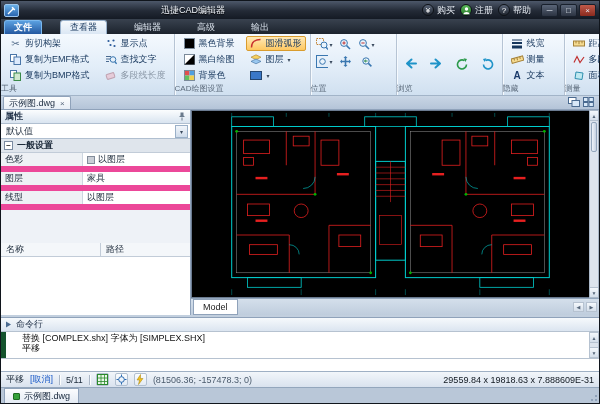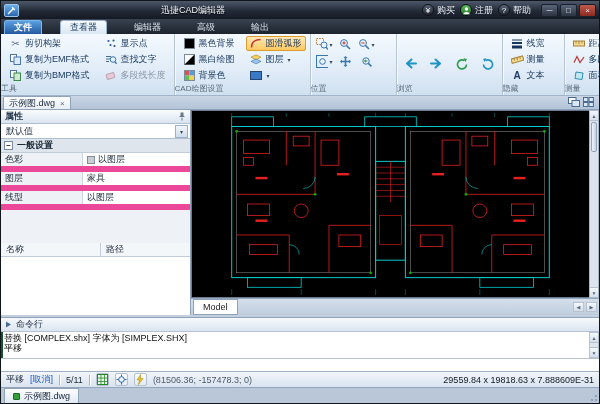--- a/index.html
+++ b/index.html
@@ -71,21 +71,21 @@
 .sthumb{margin:1px;height:30px;background:linear-gradient(90deg,#eef3f9,#c6d2e2);border:1px solid #93a6bc;border-radius:2px}
 .sfill{flex:1}
 .modelrow{flex:0 0 13px;background:linear-gradient(#d4dfeb,#bfcddd);border-top:1px solid #93a6bc;display:flex;align-items:center;padding:0 2px;gap:2px}
 .mtab{height:16px;background:#fff;border:1px solid #8fa2ba;display:flex;align-items:center;padding:0 9px;color:#222}
 .harr{width:11px;height:10px;display:flex;align-items:center;justify-content:center;font-size:5px;color:#55667a;background:linear-gradient(#f4f8fc,#d4deea);border:1px solid #b6c2d0}
 
 .split{flex:0 0 2px;background:#c2cfde}
 .cmd{flex:0 0 54px;display:flex;flex-direction:column;background:#e5ecf4;border-top:1px solid #8fa2ba}
 .cmdhead{flex:0 0 13px;display:flex;align-items:center;gap:4px;padding:0 4px;color:#2a3a50;background:linear-gradient(#f6f9fc,#dbe5f0);border-bottom:1px solid #b6c2d0}
 .cmdbody{flex:1;display:flex;min-height:0}
-.cmdlines{flex:1;background:#fff;border-left:2px solid #14532d;padding:1px 1px;color:#111;overflow:hidden}
+.cmdlines{flex:1;background:#fff;border-left:5px solid #14532d;padding:1px 16px;color:#111;overflow:hidden}
 .cmdlines div{height:10px;line-height:10px}
 .cmdvs{flex:0 0 10px;background:#dde4ed;border:1px solid #b6c2d0;display:flex;flex-direction:column}
 .cmdinput{flex:0 0 13px;background:#fff;border-top:1px solid #b6c2d0;display:flex}
 .cmdinput input{flex:1;border:none;outline:none;font:inherit;padding:0 5px;color:#111}
 
 .status{flex:0 0 16px;background:linear-gradient(#f2f6fa,#d9e2ee);border-top:1px solid #9fb0c4;display:flex;align-items:center;padding:0 5px;gap:6px}
 .vsep{width:1px;height:10px;background:#aab6c6;box-shadow:1px 0 0 #fdfefe}
 .cancel{color:#1a5ac8}
 .coords{color:#4a5a6c}
 .dims{margin-left:auto;color:#101820}

